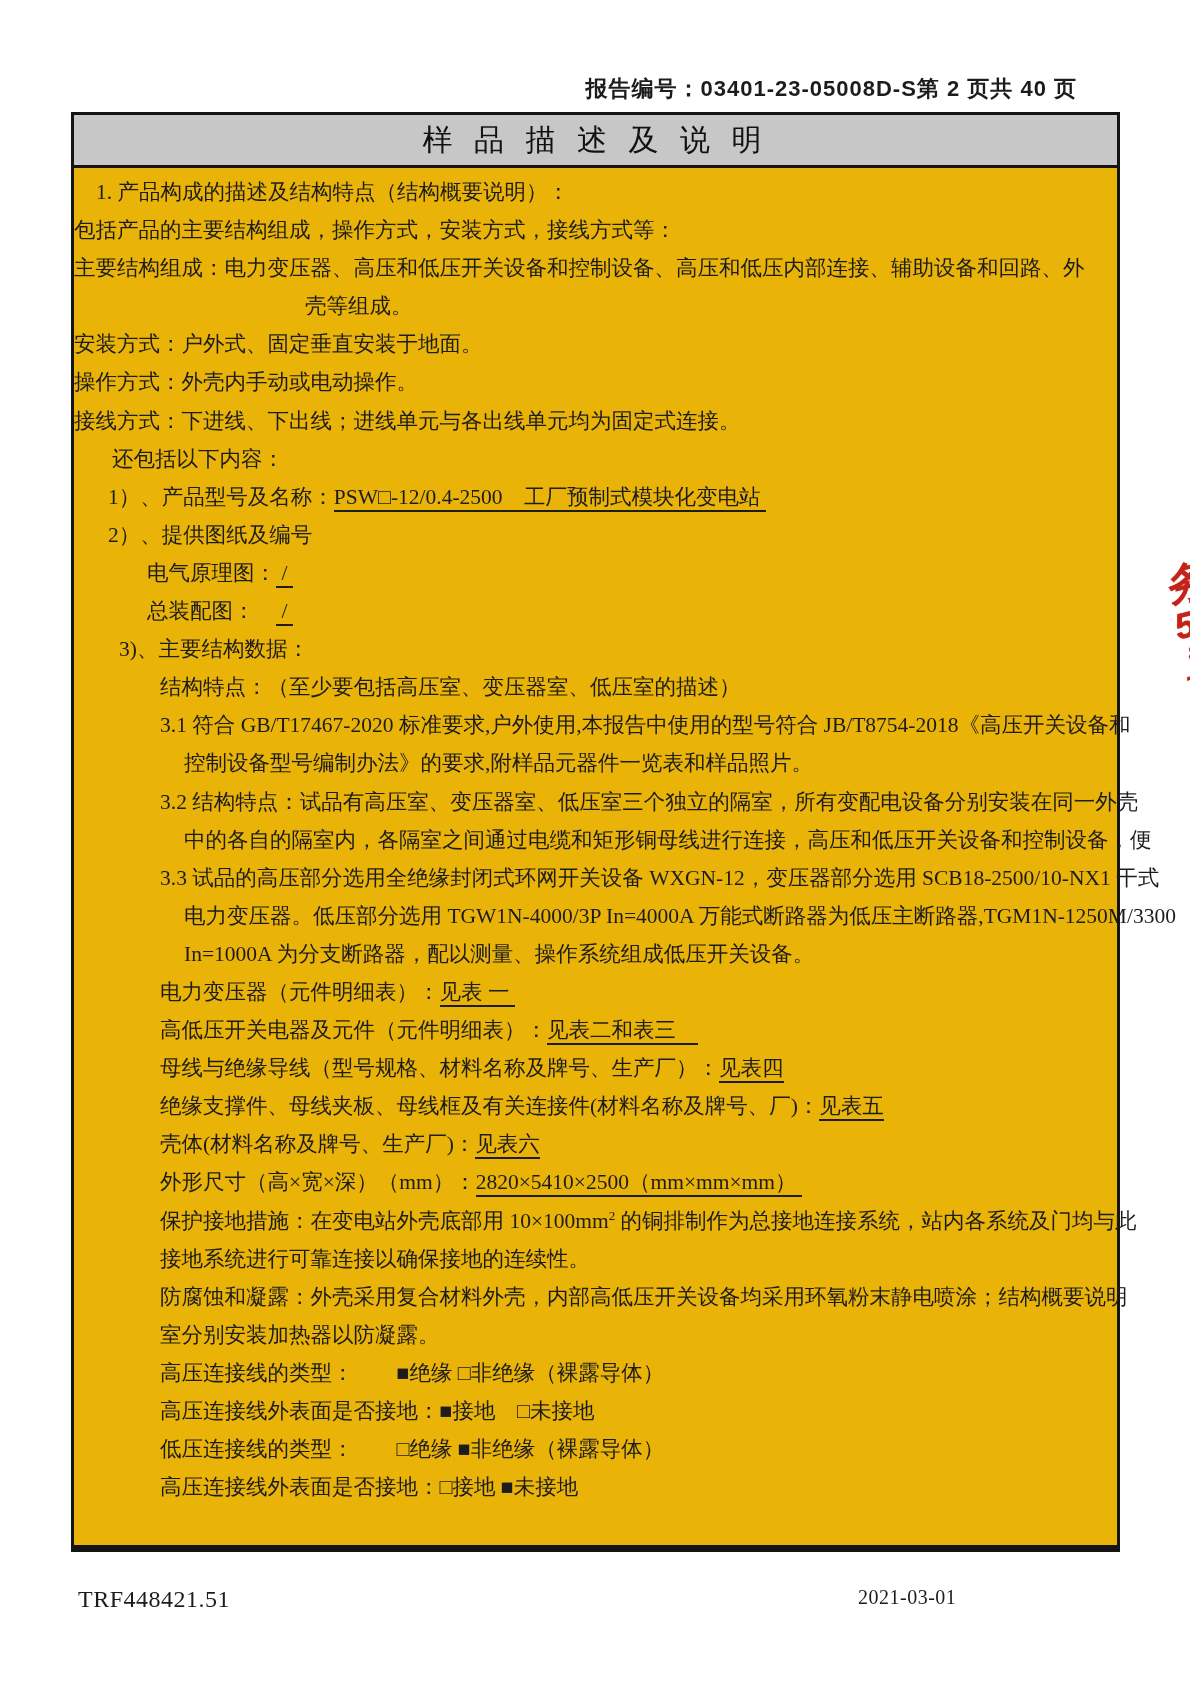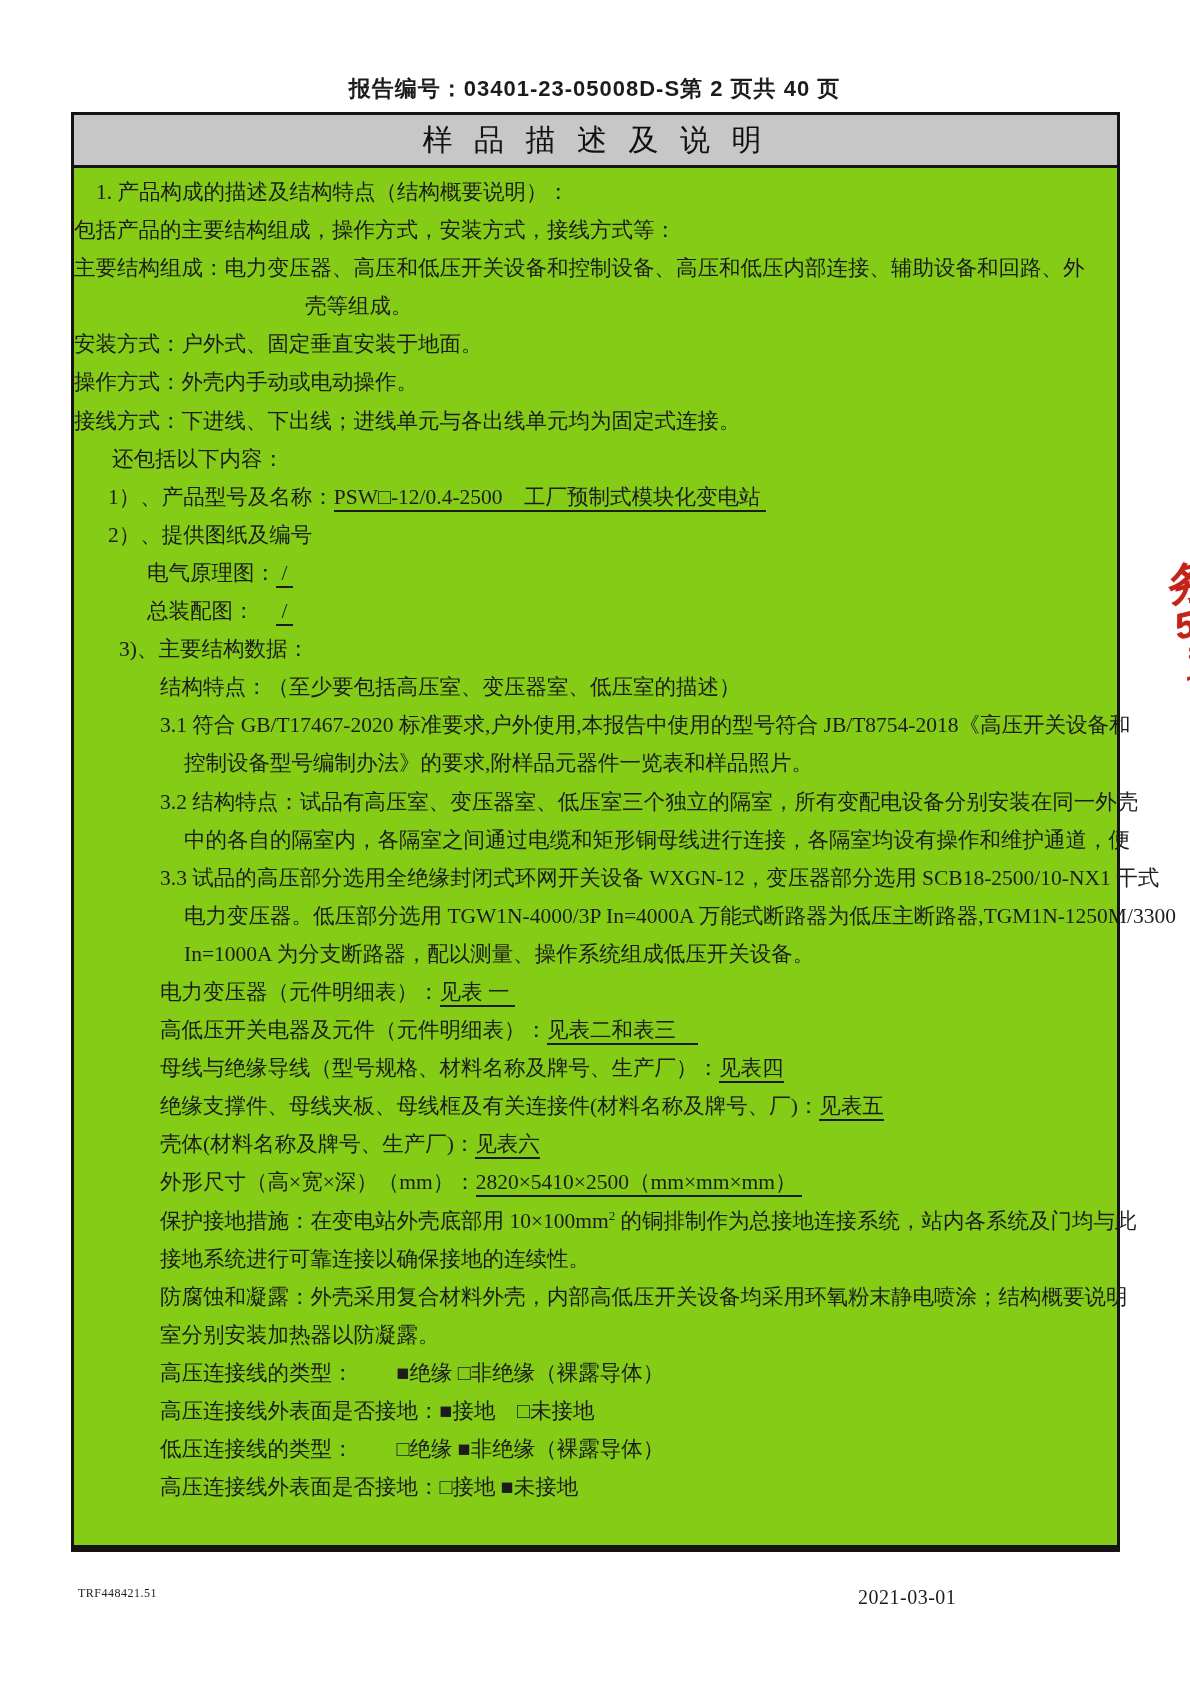--- a/index.html
+++ b/index.html
@@ -4,29 +4,29 @@
 <style>
   html,body{margin:0;padding:0;background:#e9e9e9;}
   .page{
     position:relative; width:1190px; height:1684px; background:#ffffff;
     overflow:hidden; margin:0 auto;
     font-family:"Liberation Serif","DejaVu Serif",serif; color:#1c1c1c;
   }
   
   .hdr{
     position:absolute; top:74px; left:112px; right:113px;
-    display:flex; justify-content:center; align-items:baseline;
+    display:flex; justify-content:flex-end; align-items:baseline;
     font-family:"Liberation Sans","DejaVu Sans",sans-serif;
     font-weight:700; font-size:22px; letter-spacing:1px;
   }
   
   .doc-box{
     position:absolute; left:71px; top:112px; width:1049px; height:1440px;
     border:3px solid #141414; border-bottom-width:7px; box-sizing:border-box;
-    background:#84cc16;
+    background:#eab308;
   }
   .title-bar{
     height:50px; background:#c7c7c7; border-bottom:3px solid #141414;
     display:flex; align-items:center; justify-content:center;
     font-size:30px; letter-spacing:7px; font-weight:500; color:#111;
   }
   .doc-body{ padding-top:5px; }
   .line{
     line-height:38.1px; height:38.1px; font-size:21.5px;
     white-space:pre; overflow:visible;
@@ -42,21 +42,21 @@
     color:#c3241a; transform:rotate(-14deg); transform-origin:top left;
     font-family:"Liberation Sans","DejaVu Sans",sans-serif; font-weight:700;
   }
   .stamp .glyph{
     font-size:36px; line-height:39px; letter-spacing:0;
     text-shadow:0 0 1px #c3241a;
     font-style:italic;
   }
   .stamp .glyph:first-child{ font-size:42px; line-height:42px; }
   
-  .ftr-left{ position:absolute; left:78px; top:1586px; font-size:12px; letter-spacing:.5px;}
+  .ftr-left{ position:absolute; left:78px; top:1586px; font-size:24px; letter-spacing:.5px;}
   .ftr-right{ position:absolute; left:858px; top:1586px; font-size:20px; letter-spacing:.5px;text-align:center;}
 </style>
 </head>
 <body>
 
 <div class="page">
 
   <div class="hdr">
     <span>报告编号：03401-23-05008D-S</span>
     <span>第 2 页共 40 页</span>
@@ -77,21 +77,21 @@
         <div class="line ic"><span>还包括以下内容：</span></div>
         <div class="line id"><span>1）、产品型号及名称：</span><span class="u">PSW□-12/0.4-2500　工厂预制式模块化变电站 </span></div>
         <div class="line id"><span>2）、提供图纸及编号</span></div>
         <div class="line ie"><span>电气原理图：</span><span class="u"> / </span></div>
         <div class="line ie"><span>总装配图：　</span><span class="u"> / </span></div>
         <div class="line if"><span>3)、主要结构数据：</span></div>
         <div class="line ig"><span>结构特点：（至少要包括高压室、变压器室、低压室的描述）</span></div>
         <div class="line ig"><span>3.1 符合 GB/T17467-2020 标准要求,户外使用,本报告中使用的型号符合 JB/T8754-2018《高压开关设备和</span></div>
         <div class="line ih"><span>控制设备型号编制办法》的要求,附样品元器件一览表和样品照片。</span></div>
         <div class="line ig"><span>3.2 结构特点：试品有高压室、变压器室、低压室三个独立的隔室，所有变配电设备分别安装在同一外壳</span></div>
-        <div class="line ih"><span>中的各自的隔室内，各隔室之间通过电缆和矩形铜母线进行连接，各隔室均设有操作和维护通道，便</span></div>
+        <div class="line ih"><span>中的各自的隔室内，各隔室之间通过电缆和矩形铜母线进行连接，高压和低压开关设备和控制设备，便</span></div>
         <div class="line ig"><span>3.3 试品的高压部分选用全绝缘封闭式环网开关设备 WXGN-12，变压器部分选用 SCB18-2500/10-NX1 干式</span></div>
         <div class="line ih"><span>电力变压器。低压部分选用 TGW1N-4000/3P In=4000A 万能式断路器为低压主断路器,TGM1N-1250M/3300</span></div>
         <div class="line ih"><span>In=1000A 为分支断路器，配以测量、操作系统组成低压开关设备。</span></div>
         <div class="line ig"><span>电力变压器（元件明细表）：</span><span class="u">见表 一 </span></div>
         <div class="line ig"><span>高低压开关电器及元件（元件明细表）：</span><span class="u">见表二和表三　</span></div>
         <div class="line ig"><span>母线与绝缘导线（型号规格、材料名称及牌号、生产厂）：</span><span class="u">见表四</span></div>
         <div class="line ig"><span>绝缘支撑件、母线夹板、母线框及有关连接件(材料名称及牌号、厂)：</span><span class="u">见表五</span></div>
         <div class="line ig"><span>壳体(材料名称及牌号、生产厂)：</span><span class="u">见表六</span></div>
         <div class="line ig"><span>外形尺寸（高×宽×深）（mm）：</span><span class="u">2820×5410×2500（mm×mm×mm） </span></div>
         <div class="line ig"><span>保护接地措施：在变电站外壳底部用 10×100mm</span><span class="sup">2</span><span> 的铜排制作为总接地连接系统，站内各系统及门均与此</span></div>

